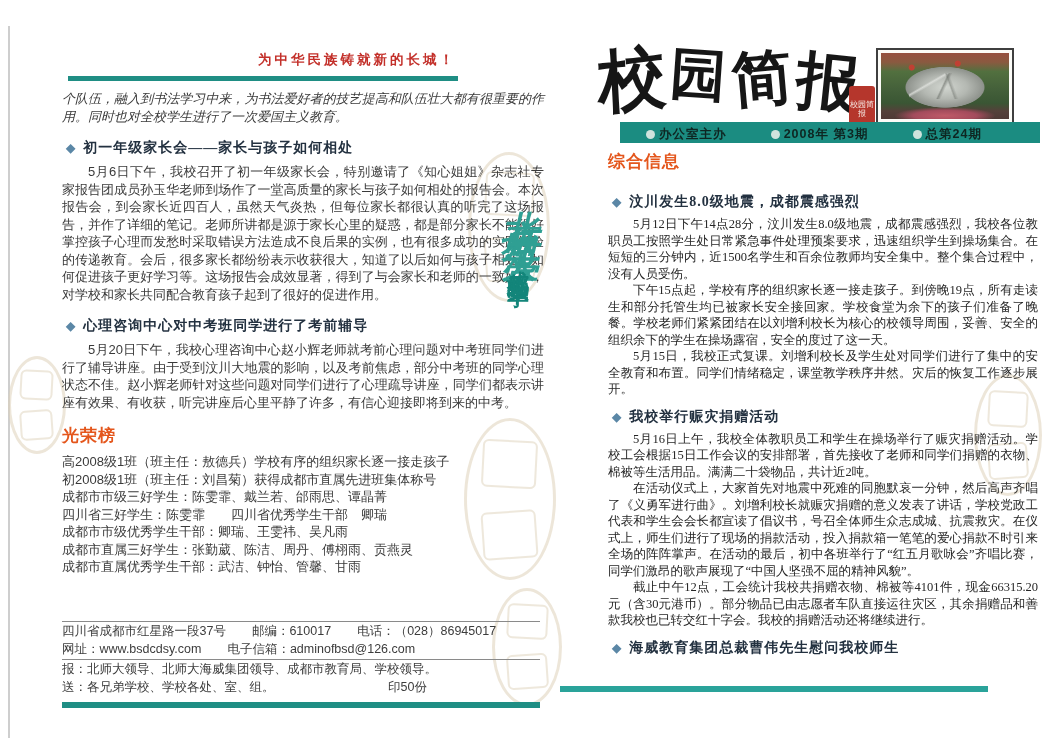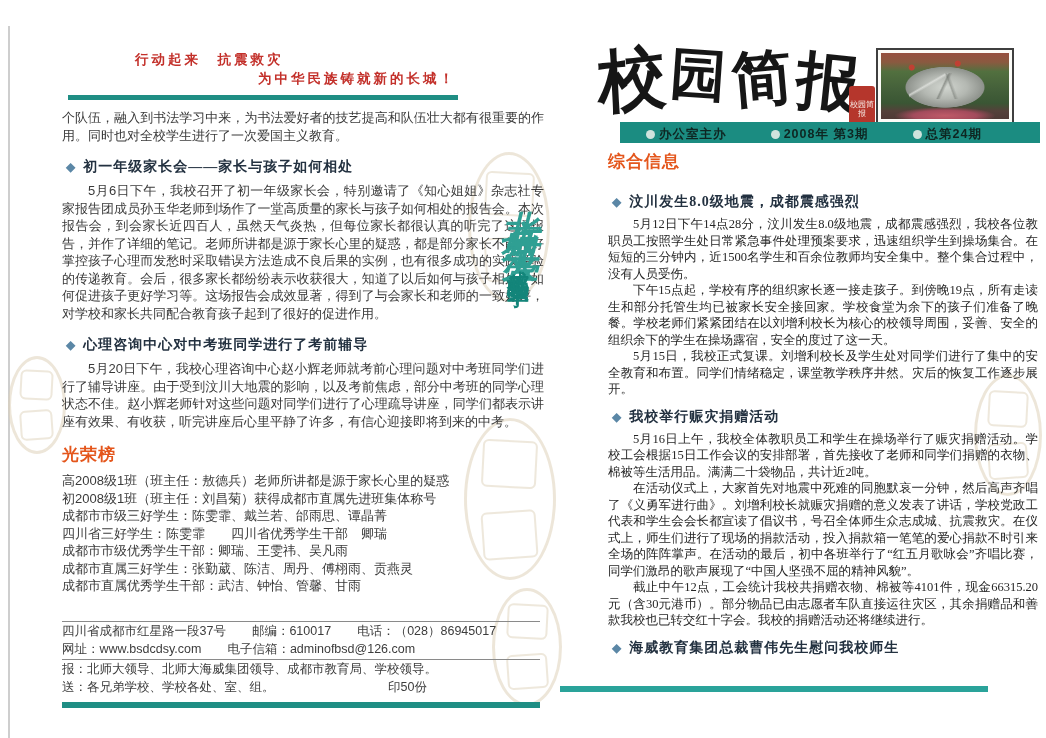--- a/index.html
+++ b/index.html
@@ -21,21 +21,21 @@
   }
   .watermark::before{top:12%;transform:rotate(3deg);}
   .watermark::after{bottom:12%;transform:rotate(-4deg);}
   
   .left-page{position:absolute;left:62px;top:50px;width:482px;}
   .slogan{color:#c3302a;font-weight:bold;font-size:13.5px;letter-spacing:3px;line-height:19px;}
   .slogan-1{margin-left:73px;}
   .slogan-2{margin-left:196px;}
   .top-rule{width:390px;height:5px;background:#1f8e84;margin:7px 0 0 6px;}
   .body-sans{font-size:13px;line-height:17.5px;color:#3a3a3a;text-align:justify;}
-  .intro{margin-top:9px;}
+  .intro{margin-top:9px;font-style:italic;}
   .sec-head{
     margin:13px 0 5px 0;font-family:"Liberation Serif",serif;font-weight:bold;
     font-size:14px;color:#233140;letter-spacing:1px;line-height:19px;
   }
   .diamond{color:#5b87a6;font-size:12px;margin:0 7px 0 4px;}
   .diamond::before{content:"\25C6";}
   .para{margin:0;text-indent:2em;}
   .honor-title{margin:13px 0 6px 0;color:#e4561c;font-weight:bold;font-size:17px;letter-spacing:1px;}
   .honor-list div{font-size:13px;line-height:17.5px;color:#3a3a3a;}
   
@@ -110,39 +110,38 @@
 <body>
 
 <div class="scan-edge"></div>
 <div class="watermark" style="left:8px;top:356px;width:58px;height:98px;"></div>
 <div class="watermark" style="left:468px;top:152px;width:82px;height:150px;"></div>
 <div class="watermark" style="left:464px;top:418px;width:92px;height:162px;"></div>
 <div class="watermark" style="left:492px;top:588px;width:70px;height:118px;"></div>
 <div class="watermark" style="left:974px;top:374px;width:68px;height:122px;"></div>
 
 <div class="left-page">
-  <div class="slogan slogan-1">行动起来　抗震救灾</div>
   <div class="slogan slogan-2">为中华民族铸就新的长城！</div>
   <div class="top-rule"></div>
 
   <div class="body-sans intro">个队伍，融入到书法学习中来，为书法爱好者的技艺提高和队伍壮大都有很重要的作用。同时也对全校学生进行了一次爱国主义教育。</div>
 
   <div class="sec-head">
     <span class="diamond"></span><span>初一年级家长会——家长与孩子如何相处</span>
   </div>
   <p class="body-sans para">5月6日下午，我校召开了初一年级家长会，特别邀请了《知心姐姐》杂志社专家报告团成员孙玉华老师到场作了一堂高质量的家长与孩子如何相处的报告会。本次报告会，到会家长近四百人，虽然天气炎热，但每位家长都很认真的听完了这场报告，并作了详细的笔记。老师所讲都是源于家长心里的疑惑，都是部分家长不能很好掌控孩子心理而发愁时采取错误方法造成不良后果的实例，也有很多成功的实践经验的传递教育。会后，很多家长都纷纷表示收获很大，知道了以后如何与孩子相处，如何促进孩子更好学习等。这场报告会成效显著，得到了与会家长和老师的一致好评，对学校和家长共同配合教育孩子起到了很好的促进作用。</p>
 
   <div class="sec-head">
     <span class="diamond"></span><span>心理咨询中心对中考班同学进行了考前辅导</span>
   </div>
   <p class="body-sans para">5月20日下午，我校心理咨询中心赵小辉老师就考前心理问题对中考班同学们进行了辅导讲座。由于受到汶川大地震的影响，以及考前焦虑，部分中考班的同学心理状态不佳。赵小辉老师针对这些问题对同学们进行了心理疏导讲座，同学们都表示讲座有效果、有收获，听完讲座后心里平静了许多，有信心迎接即将到来的中考。</p>
 
   <div class="honor-title">光荣榜</div>
   <div class="honor-list">
-    <div>高2008级1班（班主任：敖德兵）老师所讲都是源于家长心里的疑惑</div>
+    <div>高2008级1班（班主任：敖德兵）学校有序的组织家长逐一接走孩子</div>
     <div>初2008级1班（班主任：刘昌菊）获得成都市直属先进班集体称号</div>
     <div>成都市市级三好学生：陈雯霏、戴兰若、邰雨思、谭晶菁</div>
     <div>四川省三好学生：陈雯霏　　四川省优秀学生干部　卿瑞</div>
     <div>成都市市级优秀学生干部：卿瑞、王雯祎、吴凡雨</div>
     <div>成都市直属三好学生：张勤葳、陈洁、周丹、傅栩雨、贡燕灵</div>
     <div>成都市直属优秀学生干部：武洁、钟怡、管馨、甘雨</div>
   </div>
 </div>
 
 <div class="left-footer">

